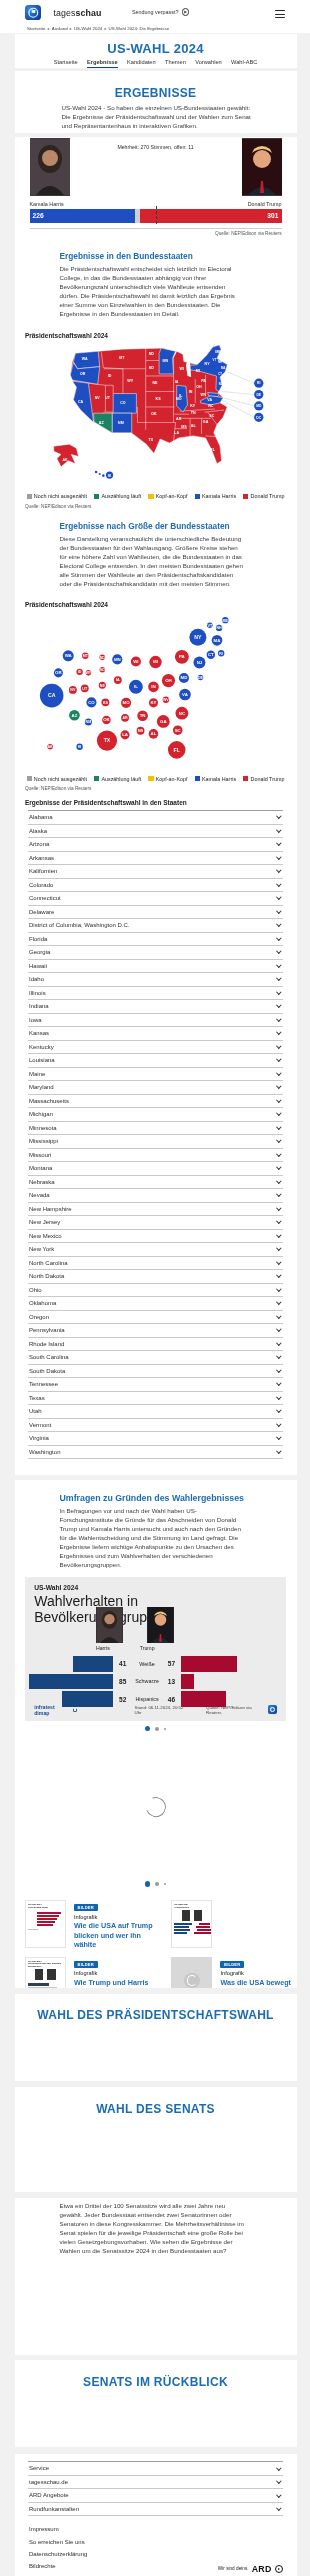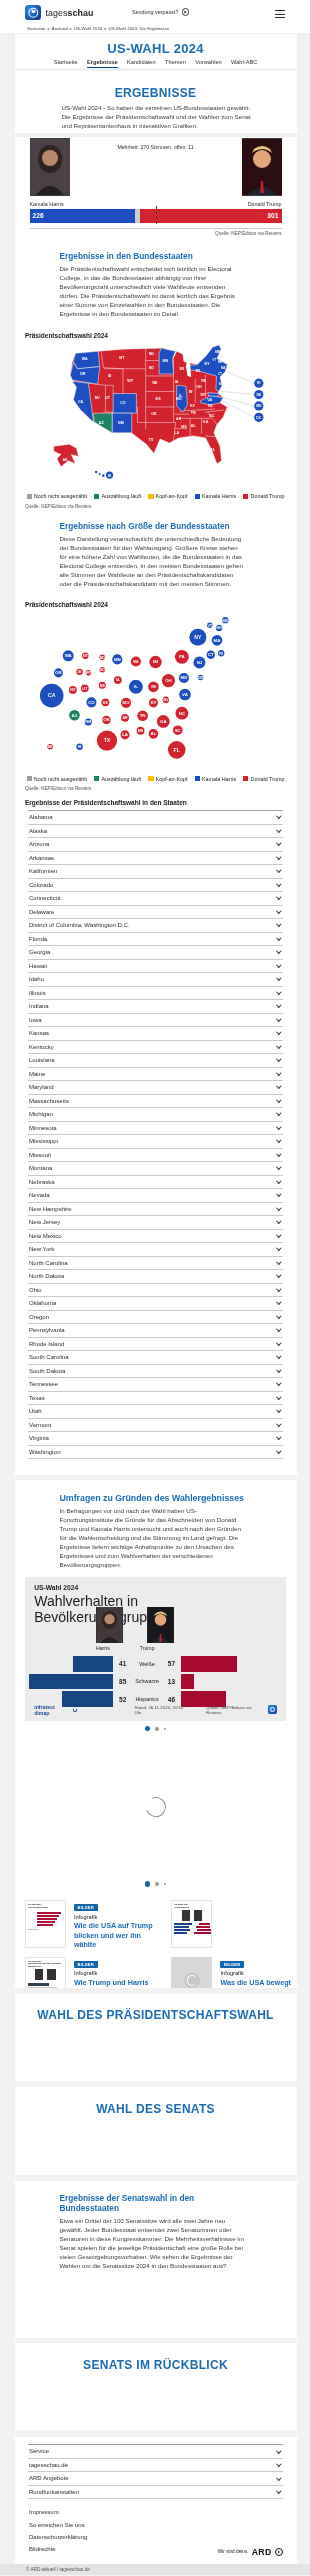--- a/index.html
+++ b/index.html
@@ -7,21 +7,21 @@
     --heading:#1c6cb5; --badge:#1165ad; --chart_harris:#17457f; --chart_trump:#a60a2e;
   }
   *{box-sizing:border-box}
   body{margin:0;width:311px;background:#f1f1f1;font-family:"Liberation Sans",sans-serif;color:#333}
   .card{background:#fff;margin:0 14.5px;overflow:hidden;position:relative}
   
   .site-header{background:#fff;height:33px;position:relative}
   .logo-row{display:flex;align-items:center;height:23px;padding:2.1px 0 0 25px}
   .logo-box{width:15.5px;height:15.5px;border-radius:3.6px;background:radial-gradient(circle at 30% 30%,#2f8de4,#0a2f86);position:relative;flex:0 0 auto}
   .logo-box svg{position:absolute;inset:0}
-  .logo-text{font-size:8.8px;color:#222;margin-left:5px;letter-spacing:0.1px}
+  .logo-text{font-size:8.8px;color:#222;margin-left:13px;letter-spacing:0.1px}
   .logo-text b{font-weight:700}
   .missed{position:absolute;left:132px;top:8.3px;font-size:5.4px;color:#333;display:flex;align-items:center;gap:3.1px}
   .play-icon{width:7.8px;height:7.8px;border:0.7px solid #333;border-radius:50%;display:inline-flex;align-items:center;justify-content:center;font-size:3.6px;color:#333;padding-left:0.5px}
   .burger{position:absolute;right:26px;top:10.4px;width:10.4px;display:flex;flex-direction:column;gap:2.1px;cursor:pointer}
   .burger span{height:1.1px;background:#2b2b2b;border-radius:0.5px}
   .breadcrumb{padding:3.1px 0 0 27px;font-size:4.4px;color:#3c3c3c}
   .bc-sep{margin:0 2.1px;color:#666;font-size:4.1px}
   .bc-item{cursor:pointer}
   
   .page-title{color:var(--heading);text-align:center;font-size:13px;font-weight:700;margin:7.2px 0 3.1px;letter-spacing:0.3px}
@@ -830,26 +830,25 @@
           <div class="teaser-title">Was die USA bewegt und die Stimmung prägt</div>
         </div>
       </div>
     </div>
 </div>
 
 <div class="card" style="height:87px;margin-top:5.2px">
   <h2 class="sec-heading empty-heading">WAHL DES PRÄSIDENTSCHAFTSWAHL</h2>
 </div>
 
-<div class="card" style="height:88px;margin-top:6.7px">
+<div class="card" style="height:105px;margin-top:6.7px">
   <h2 class="sec-heading empty-heading">WAHL DES SENATS</h2>
 </div>
 
 <div class="card" style="height:157px;margin-top:5.2px">
-  <h3 class="sub-heading" style="margin-top:12.4px">Ergebnisse der Senatswahl in den Bundesstaaten</h3>
   <p class="para">Etwa ein Drittel der 100 Senatssitze wird alle zwei Jahre neu gewählt. Jeder Bundesstaat entsendet zwei Senatorinnen oder Senatoren in diese Kongresskammer. Die Mehrheitsverhältnisse im Senat spielen für die jeweilige Präsidentschaft eine große Rolle bei vielen Gesetzgebungsvorhaben. Wie sehen die Ergebnisse der Wahlen um die Senatssitze 2024 in den Bundesstaaten aus?</p>
 </div>
 
 <div class="card" style="height:87px;margin-top:5.7px">
   <h2 class="sec-heading empty-heading">SENATS IM RÜCKBLICK</h2>
 </div>
 
 <div class="site-footer" style="margin-top:6.7px">
   <div class="acc-list" id="footer-acc">
       <div class="acc-row">

